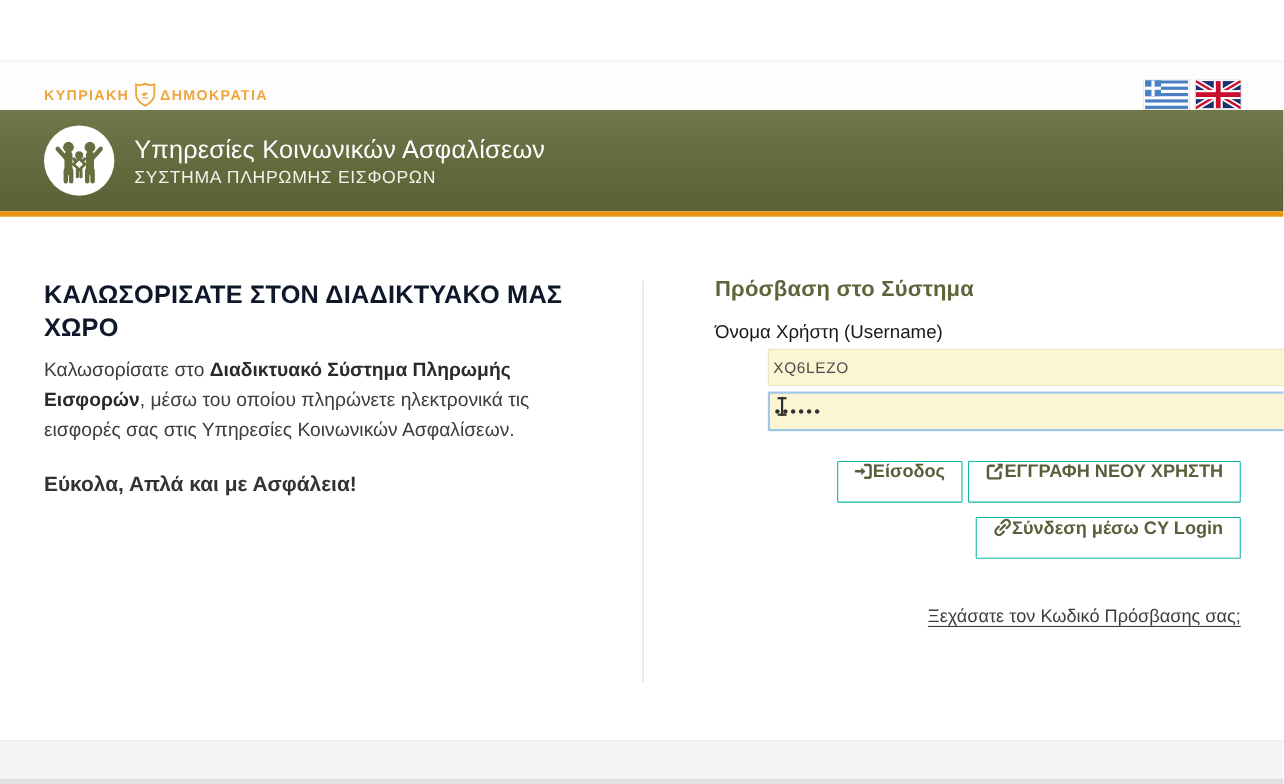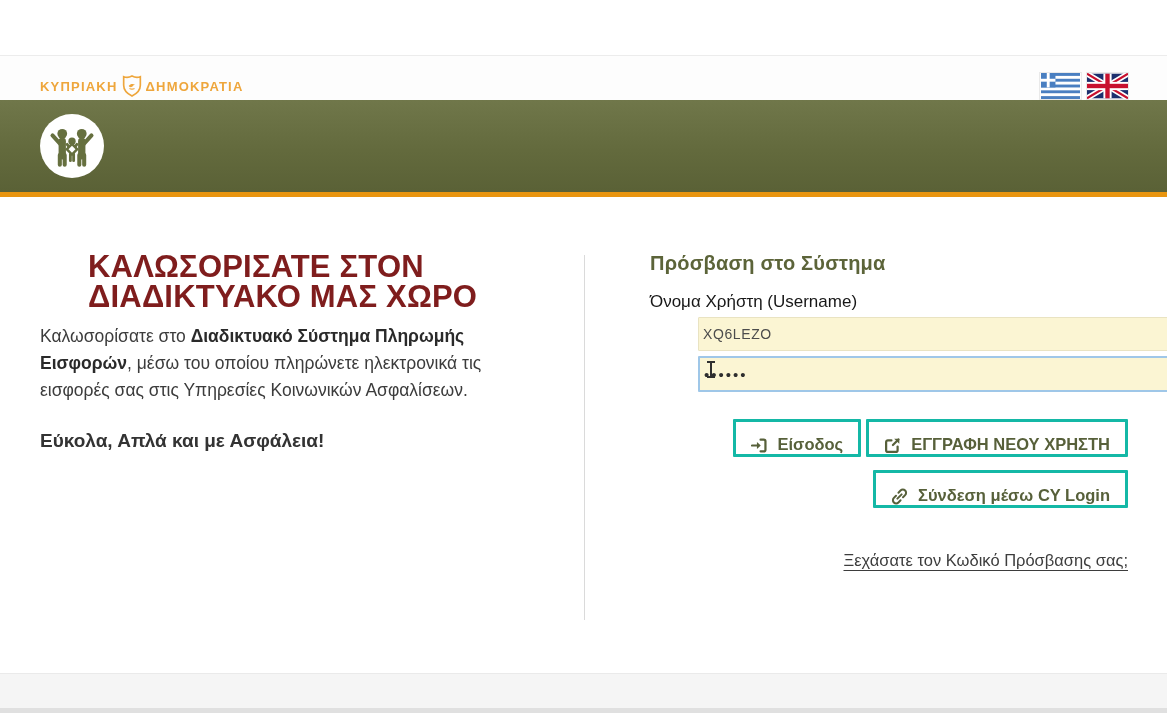--- a/index.html
+++ b/index.html
@@ -38,21 +38,21 @@
   }
   .banner-text { margin-left:18px; color:#ffffff; }
   .banner-title { font-size:23px; font-weight:400; letter-spacing:.2px; line-height:30px; }
   .banner-subtitle { font-size:16px; font-weight:400; color:#f2f2ea; letter-spacing:.6px; margin-top:2px; }
 
   
   .divider {
     position:absolute; left:584px; top:255px; width:1px; height:365px; background:#dadada;
   }
   .welcome { position:absolute; left:40px; top:252px; width:508px; }
-  .welcome-heading { font-size:31px; font-weight:700; color:#7f1d1d; line-height:30px; letter-spacing:.2px;margin-left:48px; }
+  .welcome-heading { font-size:23px; font-weight:700; color:#0f172a; line-height:30px; letter-spacing:.2px; }
   .welcome-text {
     margin-top:11px; font-size:17.5px; color:#3c3c3c; line-height:27px; width:470px;
   }
   .welcome-text b { color:#2a2a2a; }
   .welcome-slogan { margin-top:26px; font-size:19px; font-weight:700; color:#333333; }
 
   .login { position:absolute; left:650px; top:252px; width:478px; }
   .login-heading { font-size:20px; font-weight:700; color:#5c6439; letter-spacing:.2px; }
   .field-label { margin-top:17px; font-size:17px; font-weight:500; color:#171717; }
   .text-input {
@@ -68,22 +68,22 @@
   }
   
   .ibeam { position:absolute; left:57px; top:10px; width:8px; height:17px; pointer-events:none; }
   .ibeam .stem { position:absolute; left:3px; top:0; width:2px; height:17px; background:#2f2f2f; }
   .ibeam .cap-top, .ibeam .cap-bot { position:absolute; left:0; width:8px; height:2px; background:#2f2f2f; }
   .ibeam .cap-top { top:0; } .ibeam .cap-bot { bottom:0; }
 
   .btn-row { display:flex; justify-content:flex-end; gap:5px; margin-top:27px; }
   .btn-row2 { margin-top:13px; }
   .btn {
-    display:inline-flex; align-items:flex-end; gap:10px;
-    background:#ffffff; border:3px solid #14b8a6; border-radius:1px;
+    display:inline-flex; align-items:flex-start; 
+    background:#ffffff; border:1px solid #14b8a6; border-radius:1px;
     height:38px; padding:0 15px; cursor:pointer;
     font-family:"Liberation Sans", sans-serif;
     font-size:16.5px; font-weight:700; color:#57603a; white-space:nowrap;
   }
   .btn svg { flex:0 0 auto; }
 
   .forgot-row { margin-top:43px; text-align:right; }
   .forgot-link {
     font-size:16.5px; font-weight:500; color:#3d3d3d;
     text-decoration:underline; text-underline-offset:4px; cursor:pointer;
@@ -149,20 +149,24 @@
           <path d="M46 30 L56 19" stroke-width="5" stroke-linecap="round" fill="none"></path>
           <path d="M17 43 L17 55 M23 43 L23 55" stroke-width="5" stroke-linecap="round" fill="none"></path>
           <path d="M41 43 L41 55 M47 43 L47 55" stroke-width="5" stroke-linecap="round" fill="none"></path>
           <circle cx="32" cy="26" r="4.5" stroke="none"></circle>
           <path d="M29 34 L26 30 M35 34 L38 30" stroke-width="3.5" stroke-linecap="round" fill="none"></path>
           <rect x="27.5" y="31.5" width="9" height="9" transform="rotate(45 32 36)" fill="#ffffff" stroke="#66703f" stroke-width="3"></rect>
           <path d="M30 42 L30 50 M34 42 L34 50" stroke-width="3.5" stroke-linecap="round" fill="none"></path>
         </g>
       </svg>
     </div>
+    <div class="banner-text">
+      <div class="banner-title">Υπηρεσίες Κοινωνικών Ασφαλίσεων</div>
+      <div class="banner-subtitle">ΣΥΣΤΗΜΑ ΠΛΗΡΩΜΗΣ ΕΙΣΦΟΡΩΝ</div>
+    </div>
   </div>
 
   <div class="divider"></div>
 
   <div class="welcome">
     <div class="welcome-heading">ΚΑΛΩΣΟΡΙΣΑΤΕ ΣΤΟΝ ΔΙΑΔΙΚΤΥΑΚΟ ΜΑΣ ΧΩΡΟ</div>
     <div class="welcome-text">
       <span>Καλωσορίσατε στο </span><b>Διαδικτυακό Σύστημα Πληρωμής Εισφορών</b><span>, μέσω του οποίου πληρώνετε ηλεκτρονικά τις εισφορές σας στις Υπηρεσίες Κοινωνικών Ασφαλίσεων.</span>
     </div>
     <div class="welcome-slogan">Εύκολα, Απλά και με Ασφάλεια!</div>

